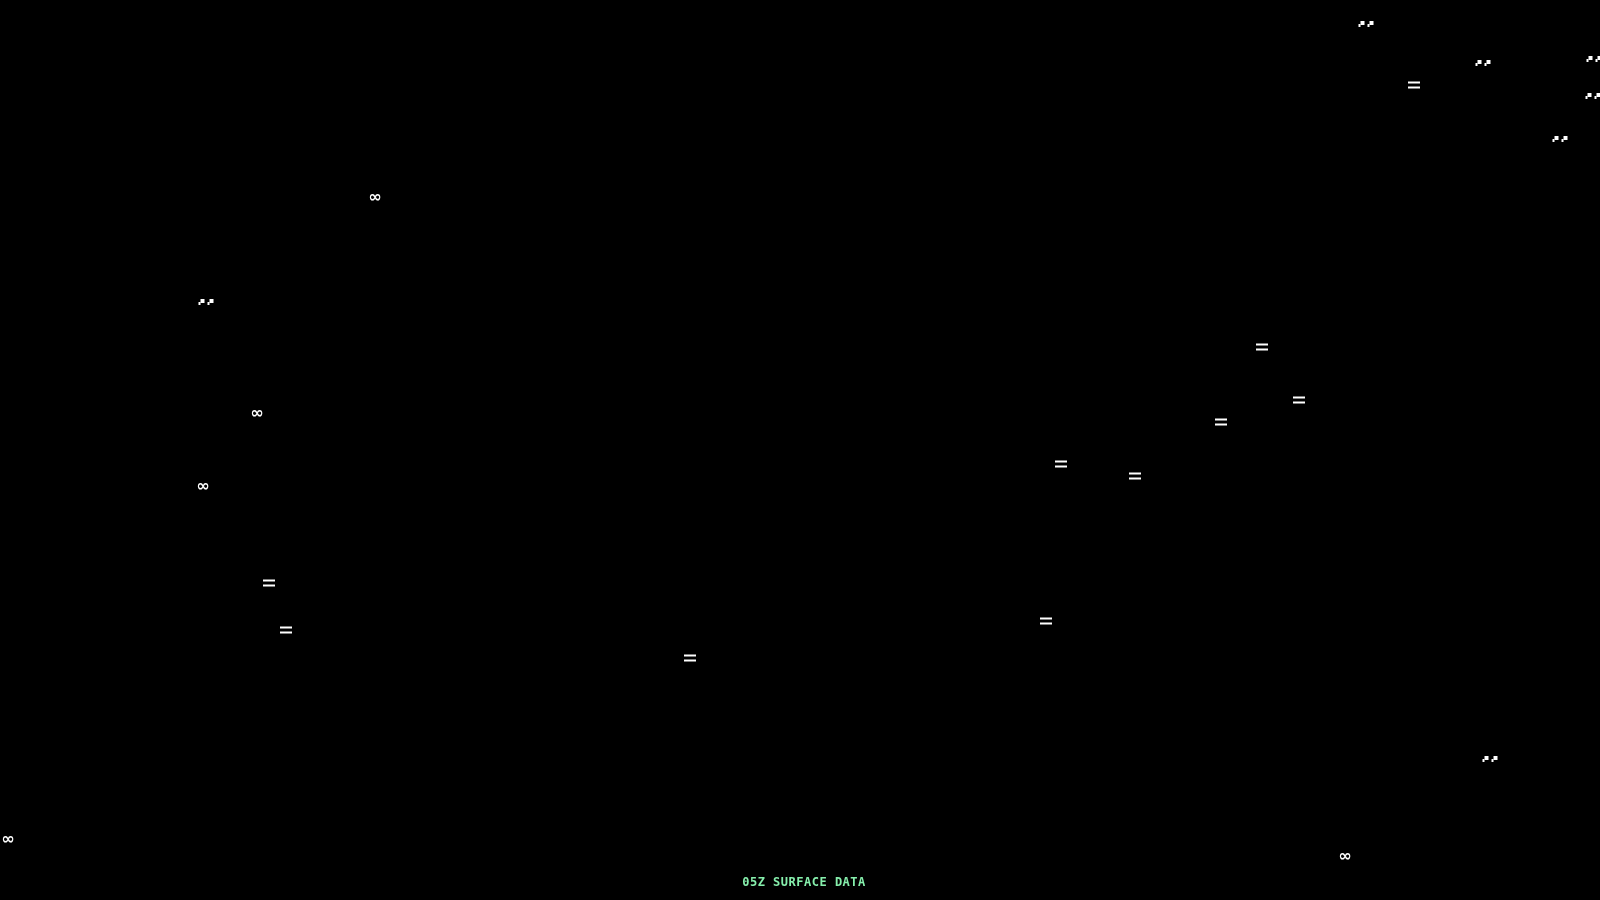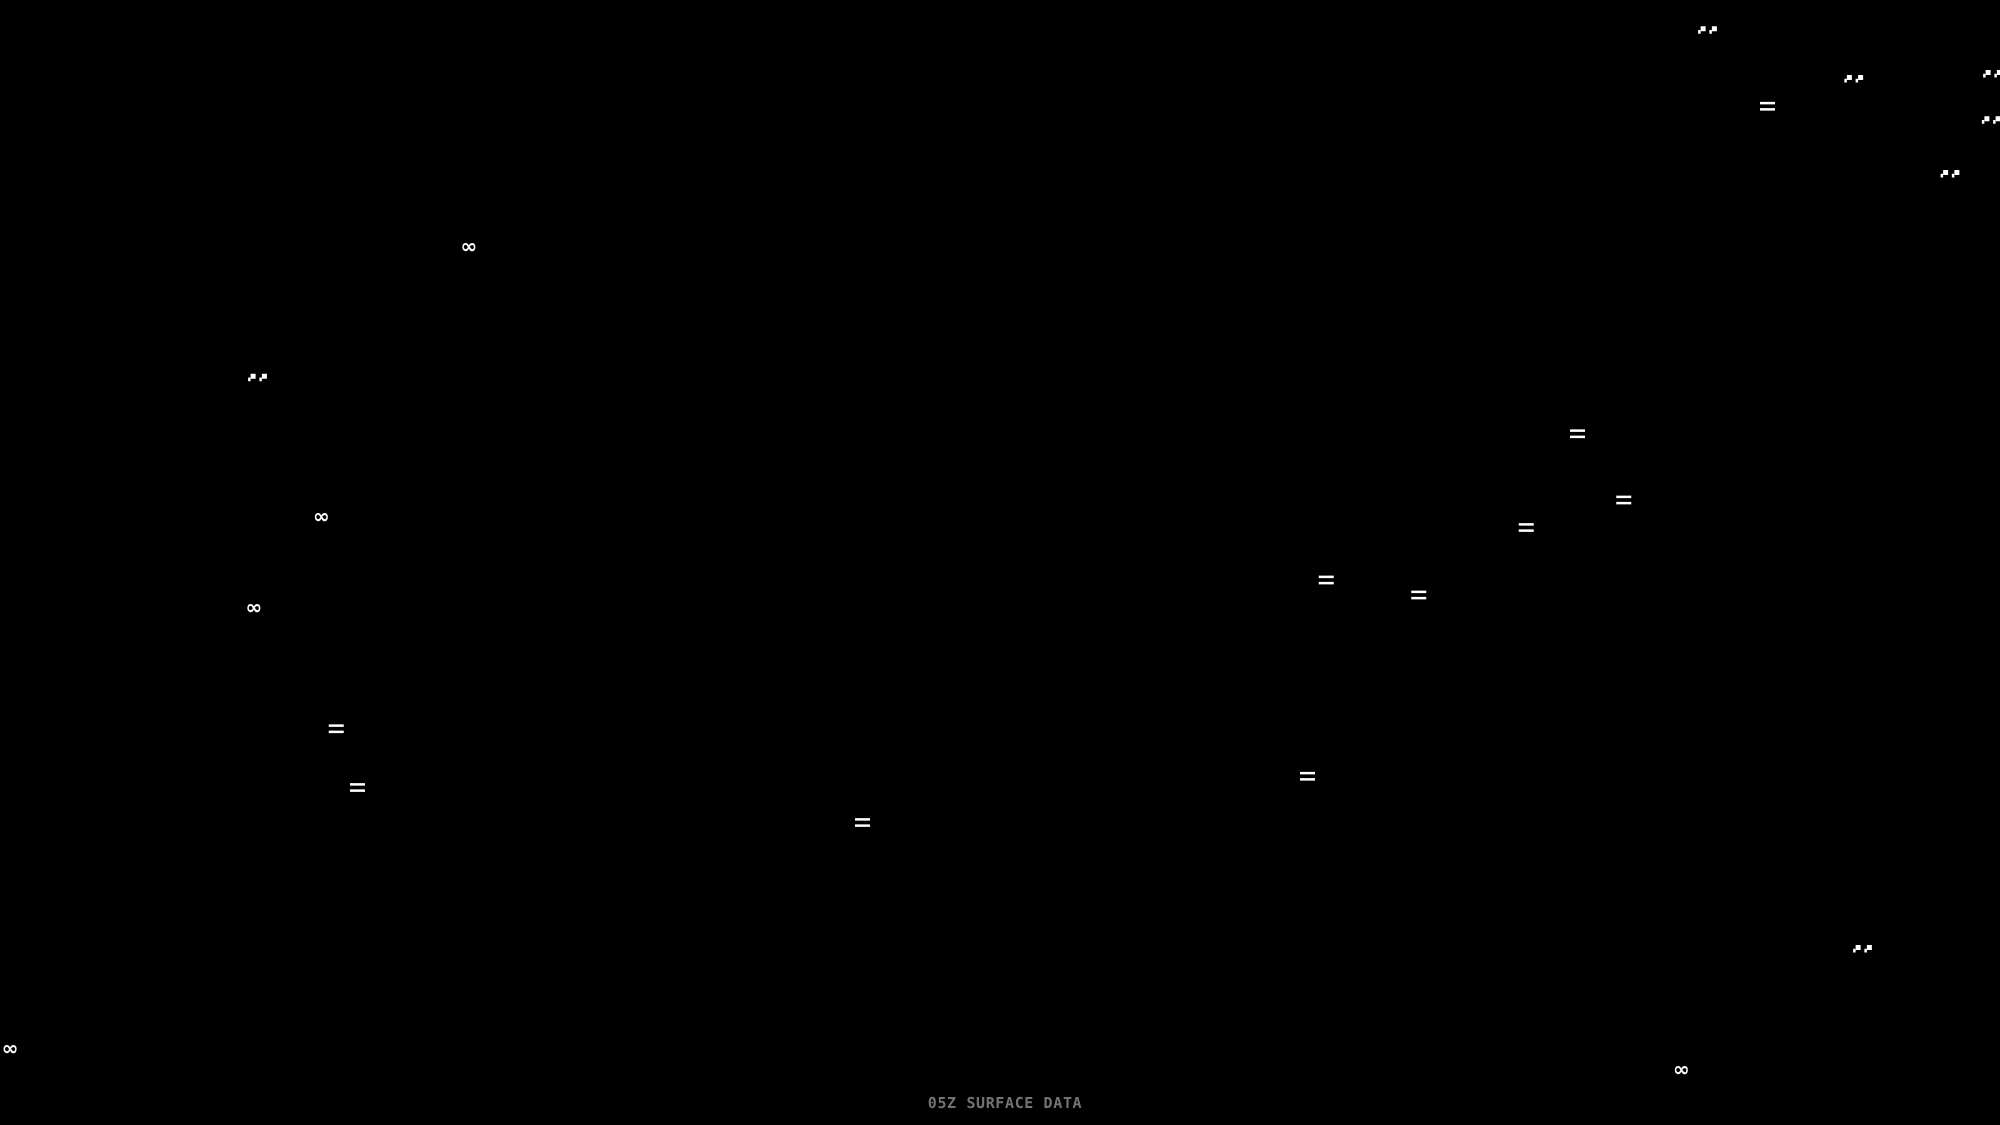--- a/index.html
+++ b/index.html
@@ -58,21 +58,21 @@
     top: 3px;
     width: 2px;
     height: 3px;
     background: #ffffff;
   }
   .plot-title {
     position: absolute;
     left: 804px;
     top: 882px;
     transform: translate(-50%, -50%);
-    color: #737373;
+    color: #86efac;
     font-family: "DejaVu Sans Mono", monospace;
     font-size: 12px;
     font-weight: bold;
     white-space: pre;
     letter-spacing: 0.5px;
   }
 </style>
 </head>
 <body>
 

